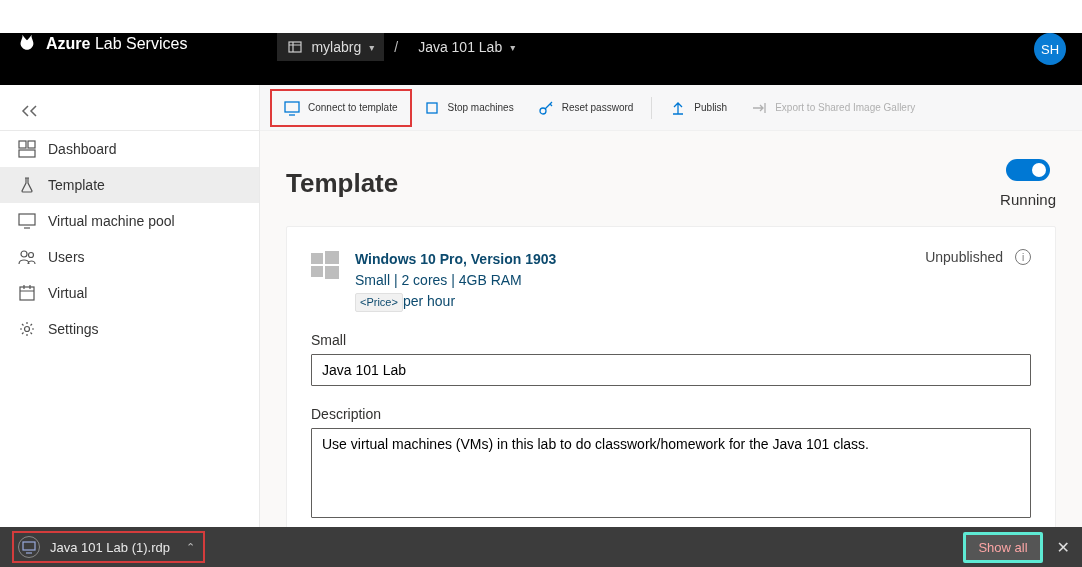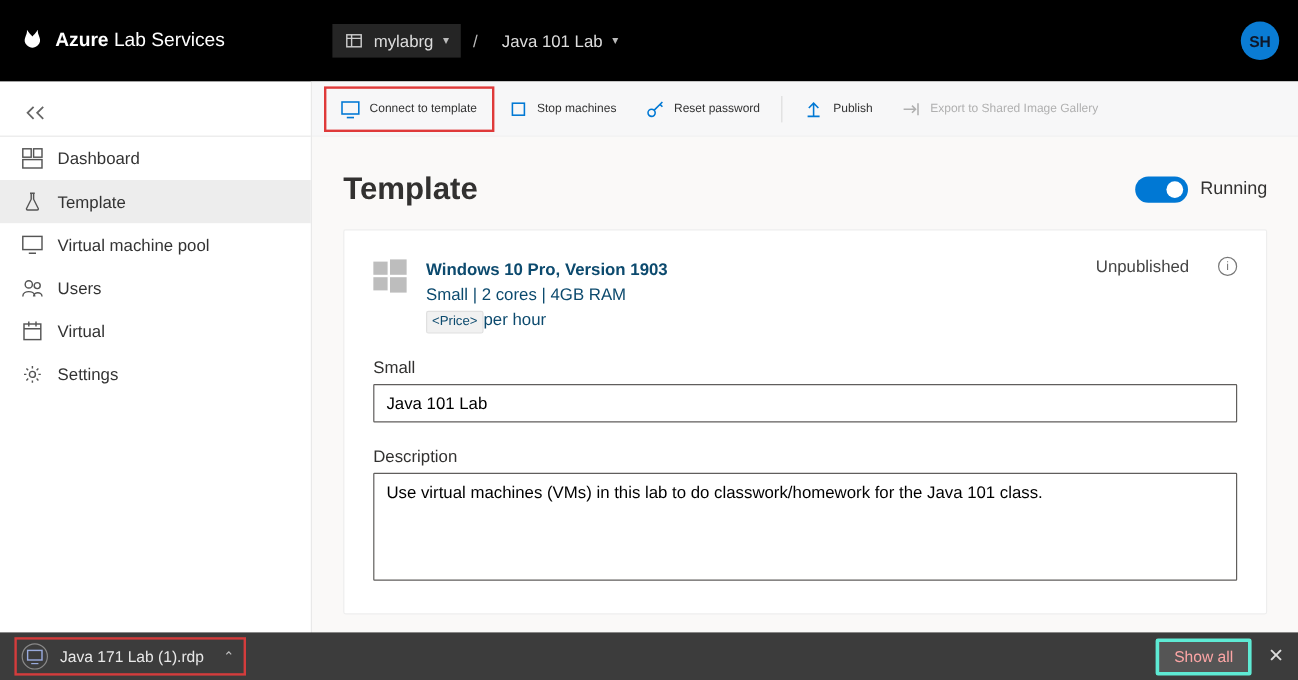--- a/index.html
+++ b/index.html
@@ -1,29 +1,29 @@
 <!DOCTYPE html>
 <html><head>
 <meta charset="utf-8">
 <style>
   * { box-sizing: border-box; margin: 0; padding: 0; font-family: "Segoe UI", Arial, sans-serif; }
   body { width: 1082px; height: 567px; background: #fff; overflow: hidden; position: relative; }
 
   
-  .top-header { background: #000; height: 68px; display: flex; align-items: center; color: #fff; padding: 0 16px; }
+  .top-header { background: #000; height: 52px; display: flex; align-items: flex-start; color: #fff; padding: 0 16px; margin-top: 33px; }
   .brand { display: flex; align-items: center; gap: 8px; font-size: 16px; font-weight: 600; }
   .brand .thin { font-weight: 400; }
   .brand-logo { width: 22px; height: 22px; }
   .breadcrumbs { display: flex; align-items: center; margin-left: 90px; gap: 10px; font-size: 14px; color: #ddd; }
   .crumb { display: flex; align-items: center; gap: 8px; padding: 6px 10px; cursor: pointer; }
   .crumb.active { background: #252525; }
   .crumb-icon { width: 16px; height: 16px; display: inline-block; }
   .chev-down { font-size: 10px; color: #bbb; }
   .crumb-sep { color: #bbb; }
-  .avatar { margin-left: auto; width: 32px; height: 32px; border-radius: 50%; background: #0a7cd4; color: #0f172a; display: flex; align-items: center; justify-content: center; font-size: 13px; font-weight: 700; cursor: pointer; }
+  .avatar { margin-left: auto; width: 32px; height: 32px; border-radius: 50%; background: #0a7cd4; color: #ffffff; display: flex; align-items: center; justify-content: center; font-size: 13px; font-weight: 400; cursor: pointer; }
 
   
   .shell { display: flex; height: calc(100% - 52px - 40px); }
   .sidebar { width: 260px; background: #fff; border-right: 1px solid #e9e9e9; padding-top: 6px; }
   .collapse-row { height: 40px; display: flex; align-items: center; padding-left: 20px; color: #666; cursor: pointer; border-bottom: 1px solid #e9e9e9; }
   .nav-item { display: flex; align-items: center; gap: 12px; padding: 9px 18px; font-size: 14px; color: #333; cursor: pointer; }
   .nav-item.sel { background: #ededed; }
   .nav-icon { width: 18px; height: 18px; color: #555; }
 
   .main-col { flex: 1; display:flex; flex-direction:column; background:#fff; }
@@ -34,31 +34,31 @@
   .tb-item .ic { width: 16px; height: 16px; color: #0078d4; }
   .tb-item.disabled { color: #b0b0b0; cursor: default; }
   .tb-item.disabled .ic { color: #b0b0b0; }
   .tb-sep { width:1px; height:22px; background:#dcdcdc; margin: 0 6px; }
   .highlight-box { border: 2px solid #df3a3a; padding: 2px 0; }
 
   
   .content { flex:1; padding: 28px 26px; background:#faf9f8; overflow:auto; }
   .content-header { display:flex; align-items:center; justify-content:space-between; margin-bottom:18px; }
   .content-title { font-size: 26px; font-weight: 600; color:#323130; }
-  .running-group { display:flex; align-items:center; gap:10px; font-size:15px; color:#323130; }
+  .running-group { display:flex; align-items:center; gap:10px; font-size:15px; color:#323130;flex-direction:column; }
   .toggle { width:44px; height:22px; border-radius:11px; background:#0078d4; position:relative; cursor:pointer; }
   .toggle::after { content:""; position:absolute; width:14px; height:14px; border-radius:50%; background:#fff; top:4px; right:4px; }
 
   .card { background:#fff; border:1px solid #eee; border-radius:2px; padding: 22px 24px; }
   .spec-row { display:flex; align-items:flex-start; gap:16px; }
   .win-logo { width:28px; height:28px; color:#bdbdbd; margin-top:2px; }
   .spec-text { font-size:14px; color:#0c4a6e; line-height:1.5; }
   .spec-text .os { font-weight:600; }
   .price-badge { display:inline-block; background:#f1f1f1; border:1px solid #e0e0e0; font-size:11px; padding:0 4px; border-radius:2px; }
-  .pub-group { margin-left:auto; display:flex; align-items:center; gap:24px; color:#444; font-size:14px; }
+  .pub-group { margin-left:auto; display:flex; align-items:center; gap:12px; color:#444; font-size:14px; }
   .info-circle { width:16px; height:16px; border:1px solid #777; border-radius:50%; display:inline-flex; align-items:center; justify-content:center; font-size:10px; color:#777; }
 
   .field-label { font-size:14px; color:#323130; margin:20px 0 6px; }
   .text-input { width:100%; padding:7px 10px; font-size:14px; border:1px solid #605e5c; border-radius:1px; }
   .textarea { width:100%; height:90px; padding:7px 10px; font-size:14px; border:1px solid #605e5c; border-radius:1px; resize:none; }
 
   
   .downloads { position:absolute; bottom:0; left:0; right:0; height:40px; background:#3c3c3c; display:flex; align-items:center; padding:0 12px; color:#e8e8e8; font-size:13px; }
   .dl-item { display:flex; align-items:center; gap:10px; cursor:pointer; border:2px solid #d43c3c; padding:3px 8px 3px 4px; }
   .dl-icon { width:22px; height:22px; border-radius:50%; border:1px solid #888; display:flex; align-items:center; justify-content:center; }
@@ -226,18 +226,18 @@
 </div>
 
 <div class="downloads">
   <div class="dl-item">
     <span class="dl-icon">
       <svg width="14" height="14" viewBox="0 0 14 14" fill="none" stroke="#9ad" stroke-width="1.2">
           <rect x="1" y="2" width="12" height="8"></rect>
           <path d="M4 13h6"></path>
         </svg>
     </span>
-    <span>Java 171 Lab (1).rdp</span>
+    <span>Java 101 Lab (1).rdp</span>
     <span class="dl-chev">⌃</span>
   </div>
   <div class="show-all">Show all</div>
   <div class="dl-close">✕</div>
 </div>
 
 </body></html>

